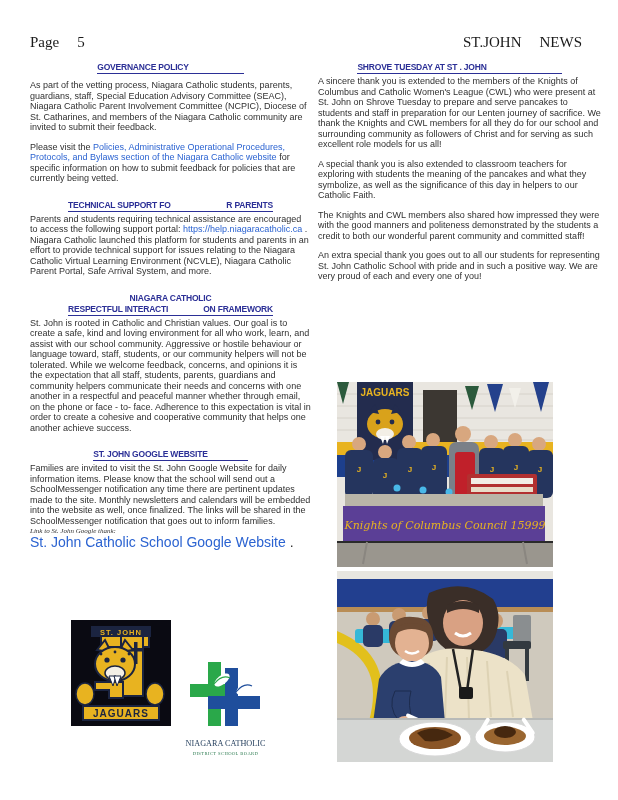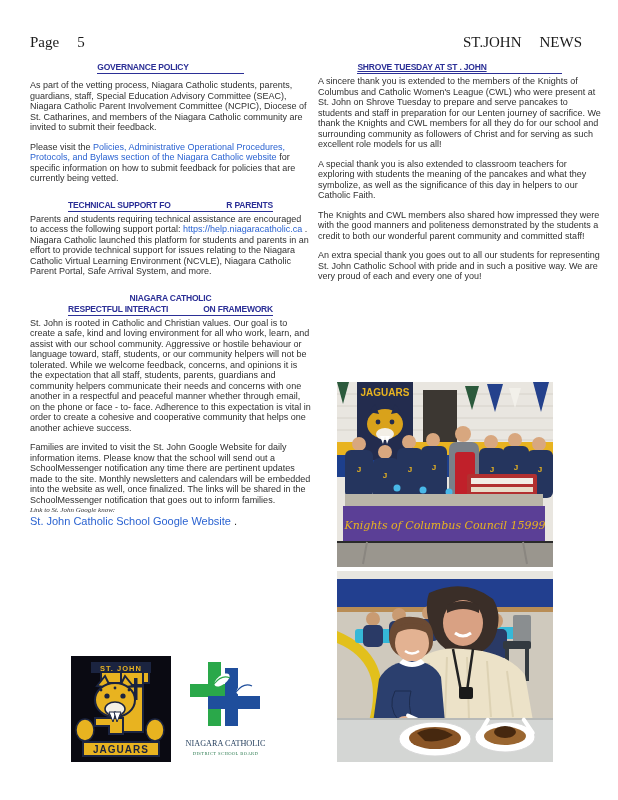--- a/index.html
+++ b/index.html
@@ -17,32 +17,32 @@
     font-family:"Liberation Serif", serif;font-size:15px;color:#1a1a1a;}
   .masthead .grp{display:flex;gap:18px;align-items:center;}
   
   .col{position:absolute;top:62px;font-size:9px;line-height:10.5px;}
   .col-left{left:30px;width:281px;}
   .col-right{left:318px;width:283px;}
   p{margin:0 0 9px 0;}
   .heading{ text-align:center;font-weight:bold;font-size:8.5px;line-height:11px;color:var(--heading);
     letter-spacing:-0.2px;margin:0;}
   .heading .hu{display:inline-block;border-bottom:1px solid var(--heading);}
-  .pr55{padding-right:55px;} .pr75{padding-right:75px;text-decoration:underline;} .pr40{padding-right:40px;}
+  .pr55{padding-right:55px;} .pr75{padding-right:75px;} .pr40{padding-right:40px;}
   .heading-split{display:flex;justify-content:space-between;width:205px;margin:0 auto;
     border-bottom:1px solid var(--heading);}
   .mt-lg{margin-top:16px;}
   .hgap{margin-bottom:6px;}
   a.lnk, .lnk{color:var(--link);text-decoration:none;cursor:pointer;}
   .lnk-underline{text-decoration:underline;}
   .caption{font-family:"Liberation Serif", serif;font-style:italic;font-size:7px;line-height:9px;margin:0;}
-  .biglink{font-size:11px;line-height:11px;margin:1px 0 0 0;}
+  .biglink{font-size:14px;line-height:11px;margin:1px 0 0 0;}
   
   .logo{position:absolute;}
-  .logo-jaguars{left:71px;top:656px;width:124px;height:106px;}
+  .logo-jaguars{left:71px;top:620px;width:124px;height:106px;}
   .logo-niagara{left:178px;top:656px;width:95px;height:107px;}
   
   .photo{position:absolute;overflow:hidden;}
   .photo-1{left:337px;top:382px;width:216px;height:185px;}
   .photo-2{left:337px;top:571px;width:216px;height:191px;}
   svg{display:block;}
 </style>
 </head>
 <body>
 
@@ -79,22 +79,25 @@
       <span>NIAGARA CATHOLIC</span>
     </div>
     <div class="heading" style="margin-bottom:2px;">
       <span class="heading-split">
         <span>RESPECTFUL INTERACTI</span>
         <span>ON FRAMEWORK</span>
       </span>
     </div>
     <p>St. John is rooted in Catholic and Christian values. Our goal is to create a safe, kind and loving environment for all who work, learn, and assist with our school community. Aggressive or hostile behaviour or language toward, staff, students, or our community helpers will not be tolerated. While we welcome feedback, concerns, and opinions it is the expectation that all staff, students, parents, guardians and community helpers communicate their needs and concerns with one another in a respectful and peaceful manner whether through email, on the phone or face - to- face.  Adherence to this expectation is vital in order to create a cohesive and cooperative community that helps one another achieve success.</p>
 
+    <div class="heading mt-lg" style="margin-bottom:2px;">
+      <span class="hu pr40">ST. JOHN GOOGLE WEBSITE</span>
+    </div>
     <p style="margin-bottom:1px;">Families are invited to visit the St. John Google Website for daily information items. Please know that the school will send out a SchoolMessenger notification any time there are pertinent updates made to the site. Monthly newsletters and calendars will be embedded into the website as well, once finalized.  The links will be shared in the SchoolMessenger notification that goes out to inform families.</p>
-    <p class="caption">Link to St. John Google know:</p>
+    <p class="caption">Link to St. John Google thank:</p>
     <p class="biglink"><a class="lnk">St. John Catholic School Google Website</a><span> .</span></p>
   </div>
 
   <div class="col col-right">
     <div class="heading" style="margin-bottom:2px;">
       <span class="hu pr75">SHROVE TUESDAY AT  ST . JOHN</span>
     </div>
     <p>A sincere thank you is extended to the members of the Knights of Columbus and Catholic Women's League (CWL) who were present at St. John on Shrove Tuesday to prepare and serve pancakes to students and staff in preparation for our Lenten journey of sacrifice.  We thank the Knights and CWL members for all they do for our school and surrounding community as followers of Christ and for serving as such excellent role models for us all!</p>
     <p>A special thank you is also extended to classroom teachers for exploring with students the meaning of the pancakes and what they symbolize, as well as the significance of this day in helpers to our Catholic Faith.</p>
     <p>The Knights and CWL members also shared how impressed they were with the good manners and politeness demonstrated by the students a credit to both our wonderful parent community and committed staff!</p>

